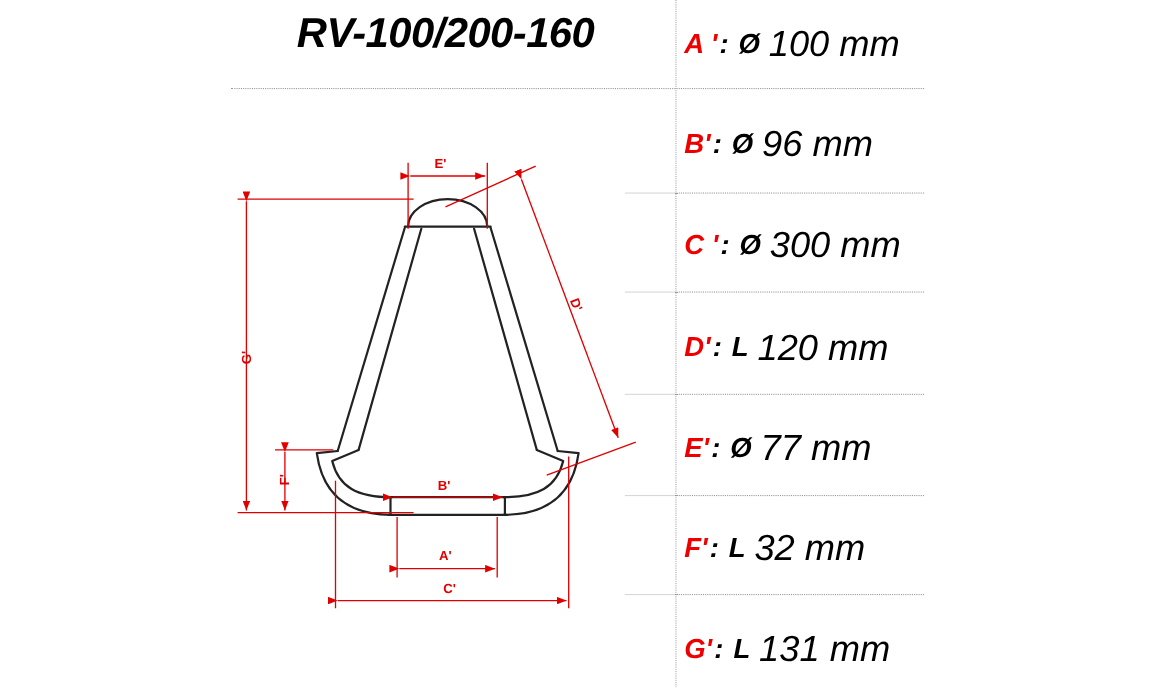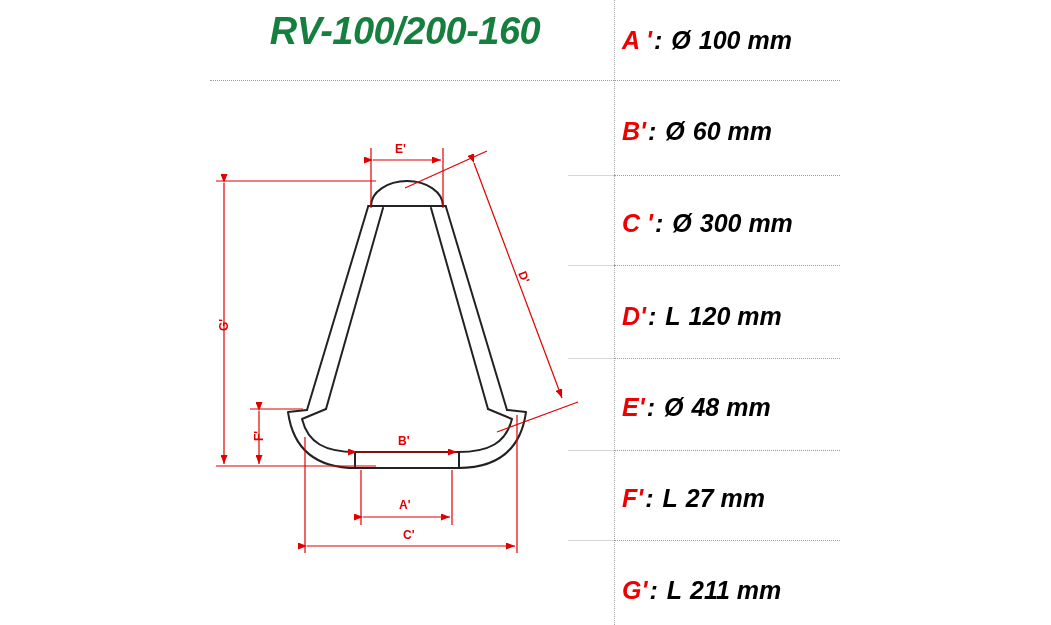--- a/index.html
+++ b/index.html
@@ -21,21 +21,21 @@
   
   #title {
     position: absolute;
     left: 210px;
     top: 10px;
     width: 390px;
     text-align: center;
     font-size: 38px;
     font-weight: bold;
     font-style: italic;
-    color: #15803d;
+    color: #000000;
     letter-spacing: -0.5px;
     white-space: nowrap;
   }
 
   
   .sep {
     position: absolute;
     height: 0;
     border-top: 1px dotted #9a9a9a;
   }
@@ -80,22 +80,21 @@
   .spec-sym {
     color: #000000;
     font-style: italic;
     font-weight: bold;
     font-size: 25px;
     margin-right: 8px;
   }
   .spec-val {
     color: #000000;
     font-style: italic;
-    font-size: 25px;
-    font-weight: bold;
+    font-size: 33px;
   }
 
   
   #drawing {
     position: absolute;
     left: 0;
     top: 0;
   }
   .dimlabel {
     position: absolute;
@@ -138,56 +137,56 @@
     <span class="spec-key">A '</span>
     <span class="spec-colon">:</span>
     <span class="spec-sym">Ø</span>
     <span class="spec-val">100 mm</span>
   </div>
 
   <div class="spec-row" style="top:111px;">
     <span class="spec-key">B'</span>
     <span class="spec-colon">:</span>
     <span class="spec-sym">Ø</span>
-    <span class="spec-val">60 mm</span>
+    <span class="spec-val">96 mm</span>
   </div>
 
   <div class="spec-row" style="top:203px;">
     <span class="spec-key">C '</span>
     <span class="spec-colon">:</span>
     <span class="spec-sym">Ø</span>
     <span class="spec-val">300 mm</span>
   </div>
 
   <div class="spec-row" style="top:296px;">
     <span class="spec-key">D'</span>
     <span class="spec-colon">:</span>
     <span class="spec-sym">L</span>
     <span class="spec-val">120 mm</span>
   </div>
 
   <div class="spec-row" style="top:387px;">
     <span class="spec-key">E'</span>
     <span class="spec-colon">:</span>
     <span class="spec-sym">Ø</span>
-    <span class="spec-val">48 mm</span>
+    <span class="spec-val">77 mm</span>
   </div>
 
   <div class="spec-row" style="top:478px;">
     <span class="spec-key">F'</span>
     <span class="spec-colon">:</span>
     <span class="spec-sym">L</span>
-    <span class="spec-val">27 mm</span>
+    <span class="spec-val">32 mm</span>
   </div>
 
   <div class="spec-row" style="top:570px;">
     <span class="spec-key">G'</span>
     <span class="spec-colon">:</span>
     <span class="spec-sym">L</span>
-    <span class="spec-val">211  mm</span>
+    <span class="spec-val">131  mm</span>
   </div>
 
   <svg id="drawing" width="1051" height="625" viewBox="0 0 1051 625">
 
     <defs>
       <marker id="arrR" markerWidth="9" markerHeight="7" refX="9" refY="3.5" orient="auto" markerUnits="userSpaceOnUse">
         <path d="M0,0 L9,3.5 L0,7 z" fill="#e00000"></path>
       </marker>
       <marker id="arrL" markerWidth="9" markerHeight="7" refX="0" refY="3.5" orient="auto-start-reverse" markerUnits="userSpaceOnUse">
         <path d="M9,0 L0,3.5 L9,7 z" fill="#e00000"></path>

